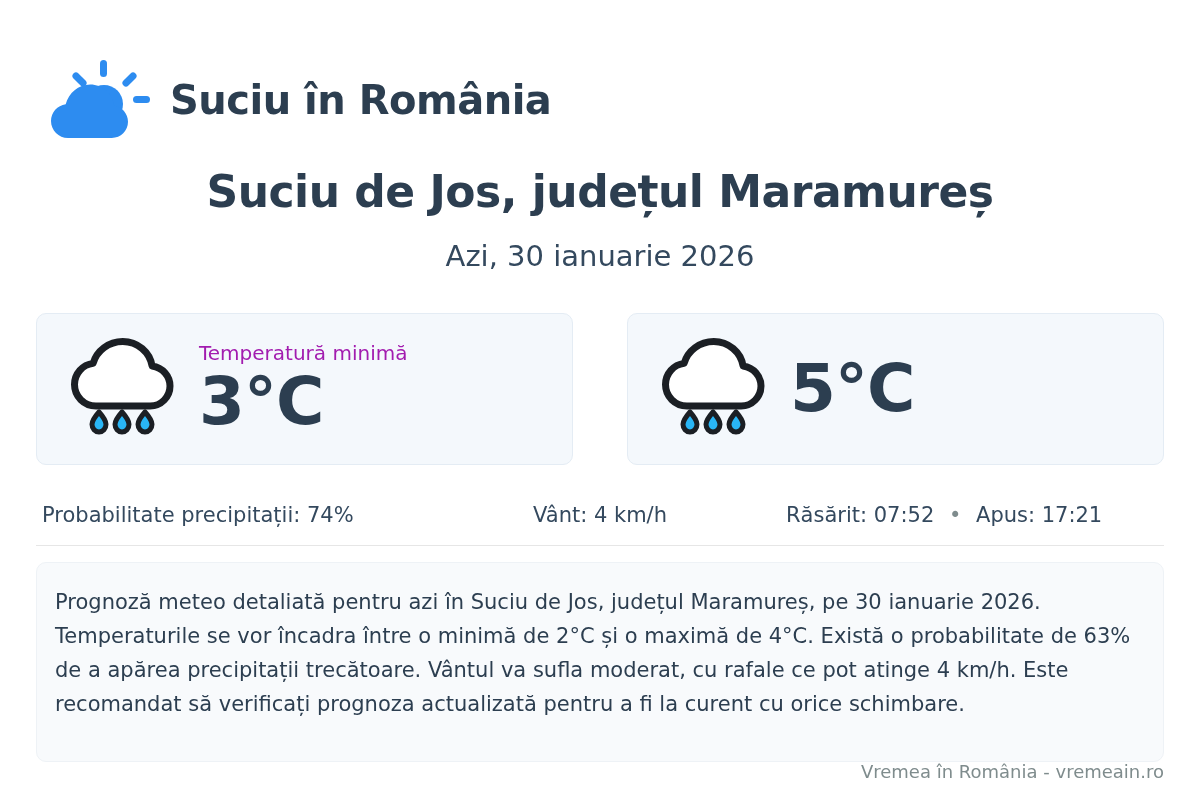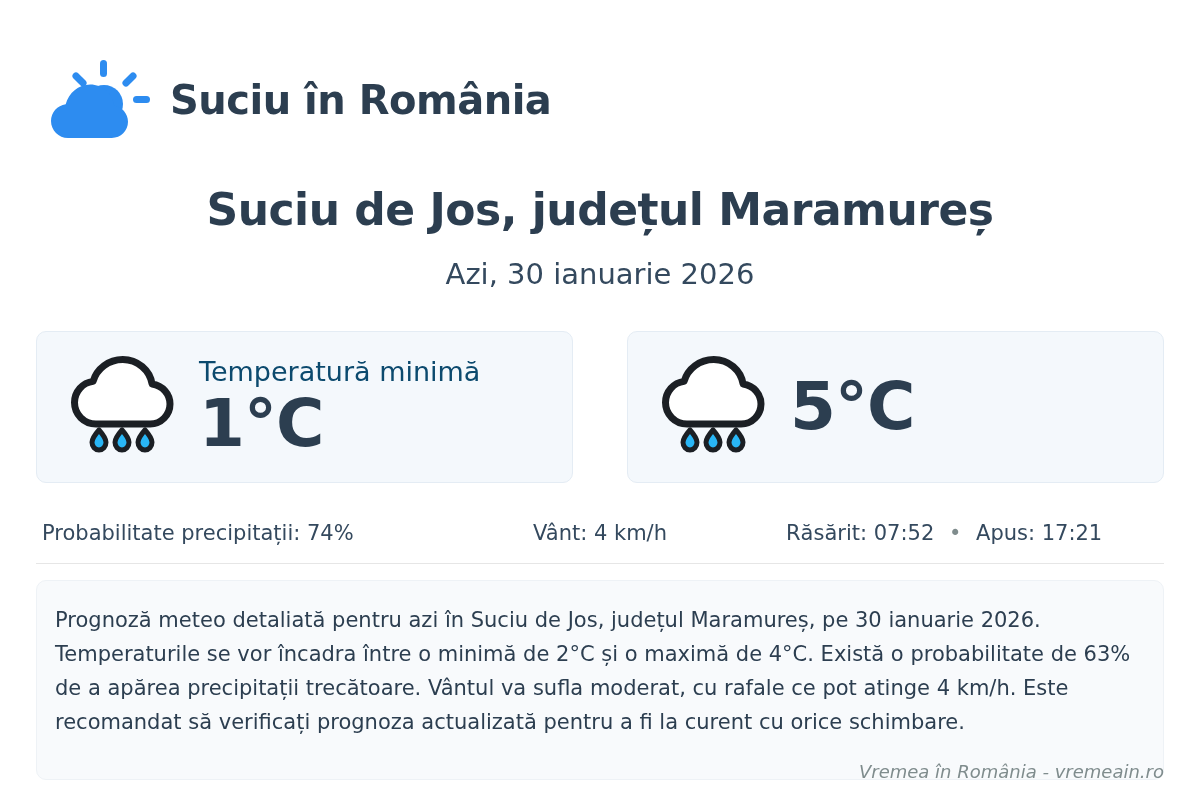--- a/index.html
+++ b/index.html
@@ -41,21 +41,21 @@
     letter-spacing: -0.5px;
     max-width: 420px;
   }
 
   
   .location {
     text-align: center;
     font-size: 44px;
     font-weight: bold;
     color: #2c3e50;
-    margin-top: 36px;
+    margin-top: 18px;
     letter-spacing: -0.5px;
   }
   .date {
     text-align: center;
     font-size: 29px;
     color: #34495e;
     margin-top: 22px;
     font-weight: normal;
   }
 
@@ -77,22 +77,22 @@
     gap: 18px;
   }
   .card-icon {
     width: 118px;
     height: 110px;
     flex: 0 0 118px;
     position: relative;
   }
   .card-text { display: flex; flex-direction: column; justify-content: center; }
   .card-label {
-    font-size: 27px;
-    color: #0c4a6e;
+    font-size: 20px;
+    color: #a21caf;
     margin-bottom: 2px;
   }
   .card-value {
     font-size: 66px;
     font-weight: bold;
     color: #2c3e50;
     line-height: 1.05;
     letter-spacing: -1px;
   }
 
@@ -123,21 +123,20 @@
     color: #2c3e50;
   }
 
   
   .footer {
     position: absolute;
     right: 36px;
     bottom: 18px;
     font-size: 18px;
     color: #7f8c8d;
-    font-style: italic;
   }
 </style>
 </head>
 <body>
 
 <div class="page">
 
   <div class="brand">
     <div class="brand-logo">
       <svg viewBox="0 0 112 96" width="112" height="96" aria-hidden="true">
@@ -165,21 +164,21 @@
           <path d="M33 72c-12 0-21.5-9.6-21.5-21.4 0-10.9 8.1-19.9 18.6-21.2C33.6 16.8 45.6 7.5 59.8 7.5c14.7 0 27 10.6 29.3 24.5C99.6 33.6 107 42 107 52.1 107 63 98.1 72 87.1 72H33z" fill="#fff" stroke="#1b1f24" stroke-width="7" stroke-linejoin="round"></path>
           <g fill="#29b6f6" stroke="#1b1f24" stroke-width="5" stroke-linejoin="round">
             <path d="M36 78c0 0-7 8-7 12.3C29 94.6 32.1 98 36 98s7-3.4 7-7.7C43 86 36 78 36 78z"></path>
             <path d="M59 78c0 0-7 8-7 12.3C52 94.6 55.1 98 59 98s7-3.4 7-7.7C66 86 59 78 59 78z"></path>
             <path d="M82 78c0 0-7 8-7 12.3C75 94.6 78.1 98 82 98s7-3.4 7-7.7C89 86 82 78 82 78z"></path>
           </g>
         </svg>
       </div>
       <div class="card-text">
         <div class="card-label">Temperatură minimă</div>
-        <div class="card-value">1°C</div>
+        <div class="card-value">3°C</div>
       </div>
     </div>
 
     <div class="card">
       <div class="card-icon">
         <svg viewBox="0 0 118 110" width="118" height="110" aria-hidden="true">
           <path d="M33 72c-12 0-21.5-9.6-21.5-21.4 0-10.9 8.1-19.9 18.6-21.2C33.6 16.8 45.6 7.5 59.8 7.5c14.7 0 27 10.6 29.3 24.5C99.6 33.6 107 42 107 52.1 107 63 98.1 72 87.1 72H33z" fill="#fff" stroke="#1b1f24" stroke-width="7" stroke-linejoin="round"></path>
           <g fill="#29b6f6" stroke="#1b1f24" stroke-width="5" stroke-linejoin="round">
             <path d="M36 78c0 0-7 8-7 12.3C29 94.6 32.1 98 36 98s7-3.4 7-7.7C43 86 36 78 36 78z"></path>
             <path d="M59 78c0 0-7 8-7 12.3C52 94.6 55.1 98 59 98s7-3.4 7-7.7C66 86 59 78 59 78z"></path>

